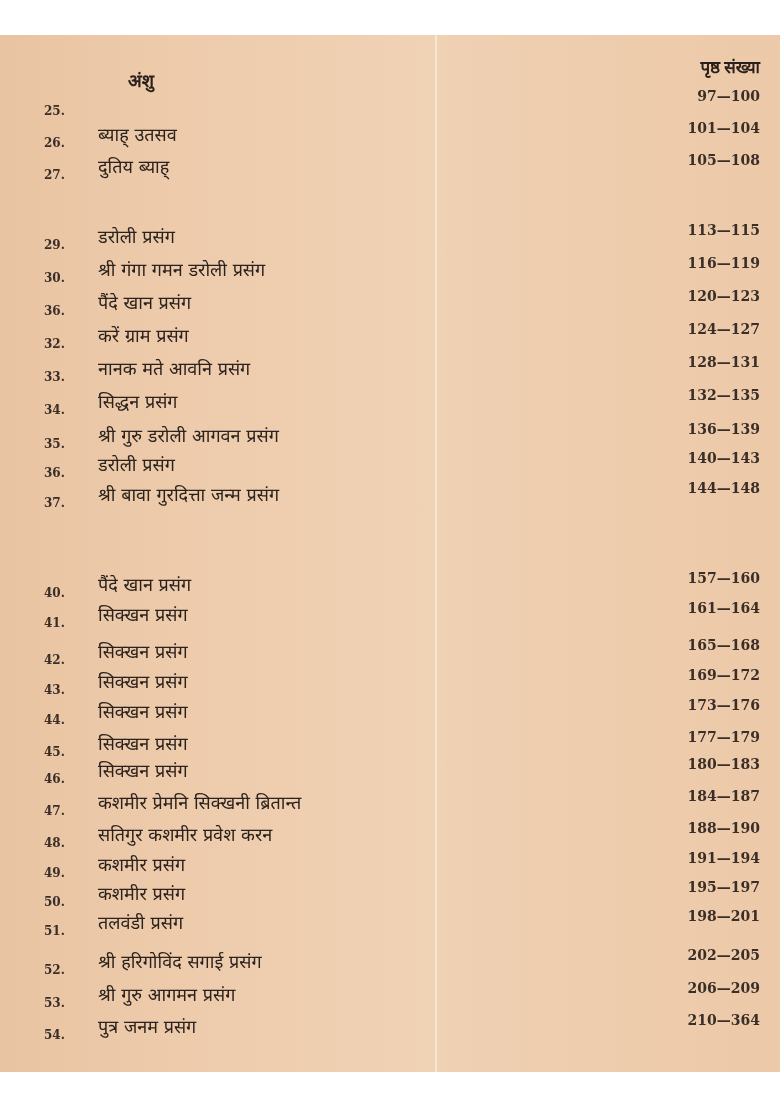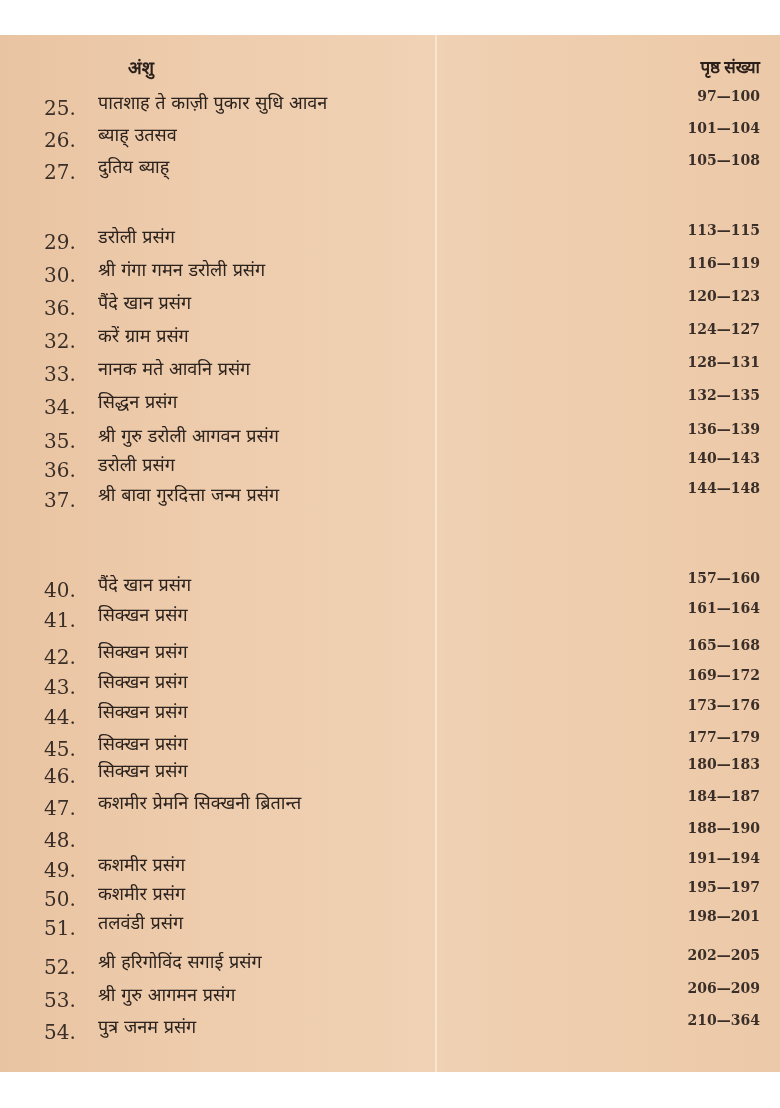--- a/index.html
+++ b/index.html
@@ -18,37 +18,37 @@
     }
     .fold {
       position: absolute;
       left: 435px; top: 0; width: 2px; height: 100%;
       background: rgba(255,245,235,0.55);
     }
     .header {
       position: absolute; top: 20px; left: 0; width: 100%; height: 28px;
     }
     .hdr-left {
-      position: absolute; left: 128px; top: 0;
+      position: absolute; left: 128px; top: 13px;
       font-family: "DejaVu Sans", sans-serif;
       font-size: 18px; font-weight: bold; color: #2a1f1a;
     }
     .hdr-right {
       position: absolute; right: 20px; top: 0;
       font-family: Liberation Serif, serif;
       font-size: 17px; font-weight: bold; color: #2a1f1a;
     }
     .entry {
       position: absolute; left: 0; width: 100%; height: 30px;
       color: #2b221d;
     }
     .num {
-      position: absolute; left: 44px; top: 8px;
+      position: absolute; left: 44px; top: 16px;
       font-family: "DejaVu Serif", serif;
-      font-size: 20px; font-weight: normal; color: #3a2e28;
+      font-size: 12px; font-weight: bold; color: #3a2e28;
     }
     .title {
       position: absolute; left: 98px; top: 2px;
       font-family: "DejaVu Sans", sans-serif;
       font-size: 18px; color: #2b221d;
       white-space: nowrap;
     }
     .pages {
       position: absolute; right: 20px; top: 0;
       font-family: "DejaVu Serif", serif;
@@ -62,21 +62,20 @@
 <div class="page">
   <div class="fold"></div>
 
   <div class="header">
     <span class="hdr-left">अंशु</span>
     <span class="hdr-right">पृष्ठ संख्या</span>
   </div>
 
   <div class="entry" style="top:53px">
       <span class="num">25.</span>
-      <span class="title">पातशाह ते काज़ी पुकार सुधि आवन</span>
       <span class="pages">97—100</span>
     </div>
   <div class="entry" style="top:85px">
       <span class="num">26.</span>
       <span class="title">ब्याह् उतसव</span>
       <span class="pages">101—104</span>
     </div>
   <div class="entry" style="top:117px">
       <span class="num">27.</span>
       <span class="title">दुतिय ब्याह्</span>
@@ -162,20 +161,21 @@
       <span class="title">सिक्खन प्रसंग</span>
       <span class="pages">180—183</span>
     </div>
   <div class="entry" style="top:753px">
       <span class="num">47.</span>
       <span class="title">कशमीर प्रेमनि सिक्खनी ब्रितान्त</span>
       <span class="pages">184—187</span>
     </div>
   <div class="entry" style="top:785px">
       <span class="num">48.</span>
+      <span class="title">सतिगुर कशमीर प्रवेश करन</span>
       <span class="pages">188—190</span>
     </div>
   <div class="entry" style="top:815px">
       <span class="num">49.</span>
       <span class="title">कशमीर प्रसंग</span>
       <span class="pages">191—194</span>
     </div>
   <div class="entry" style="top:844px">
       <span class="num">50.</span>
       <span class="title">कशमीर प्रसंग</span>

